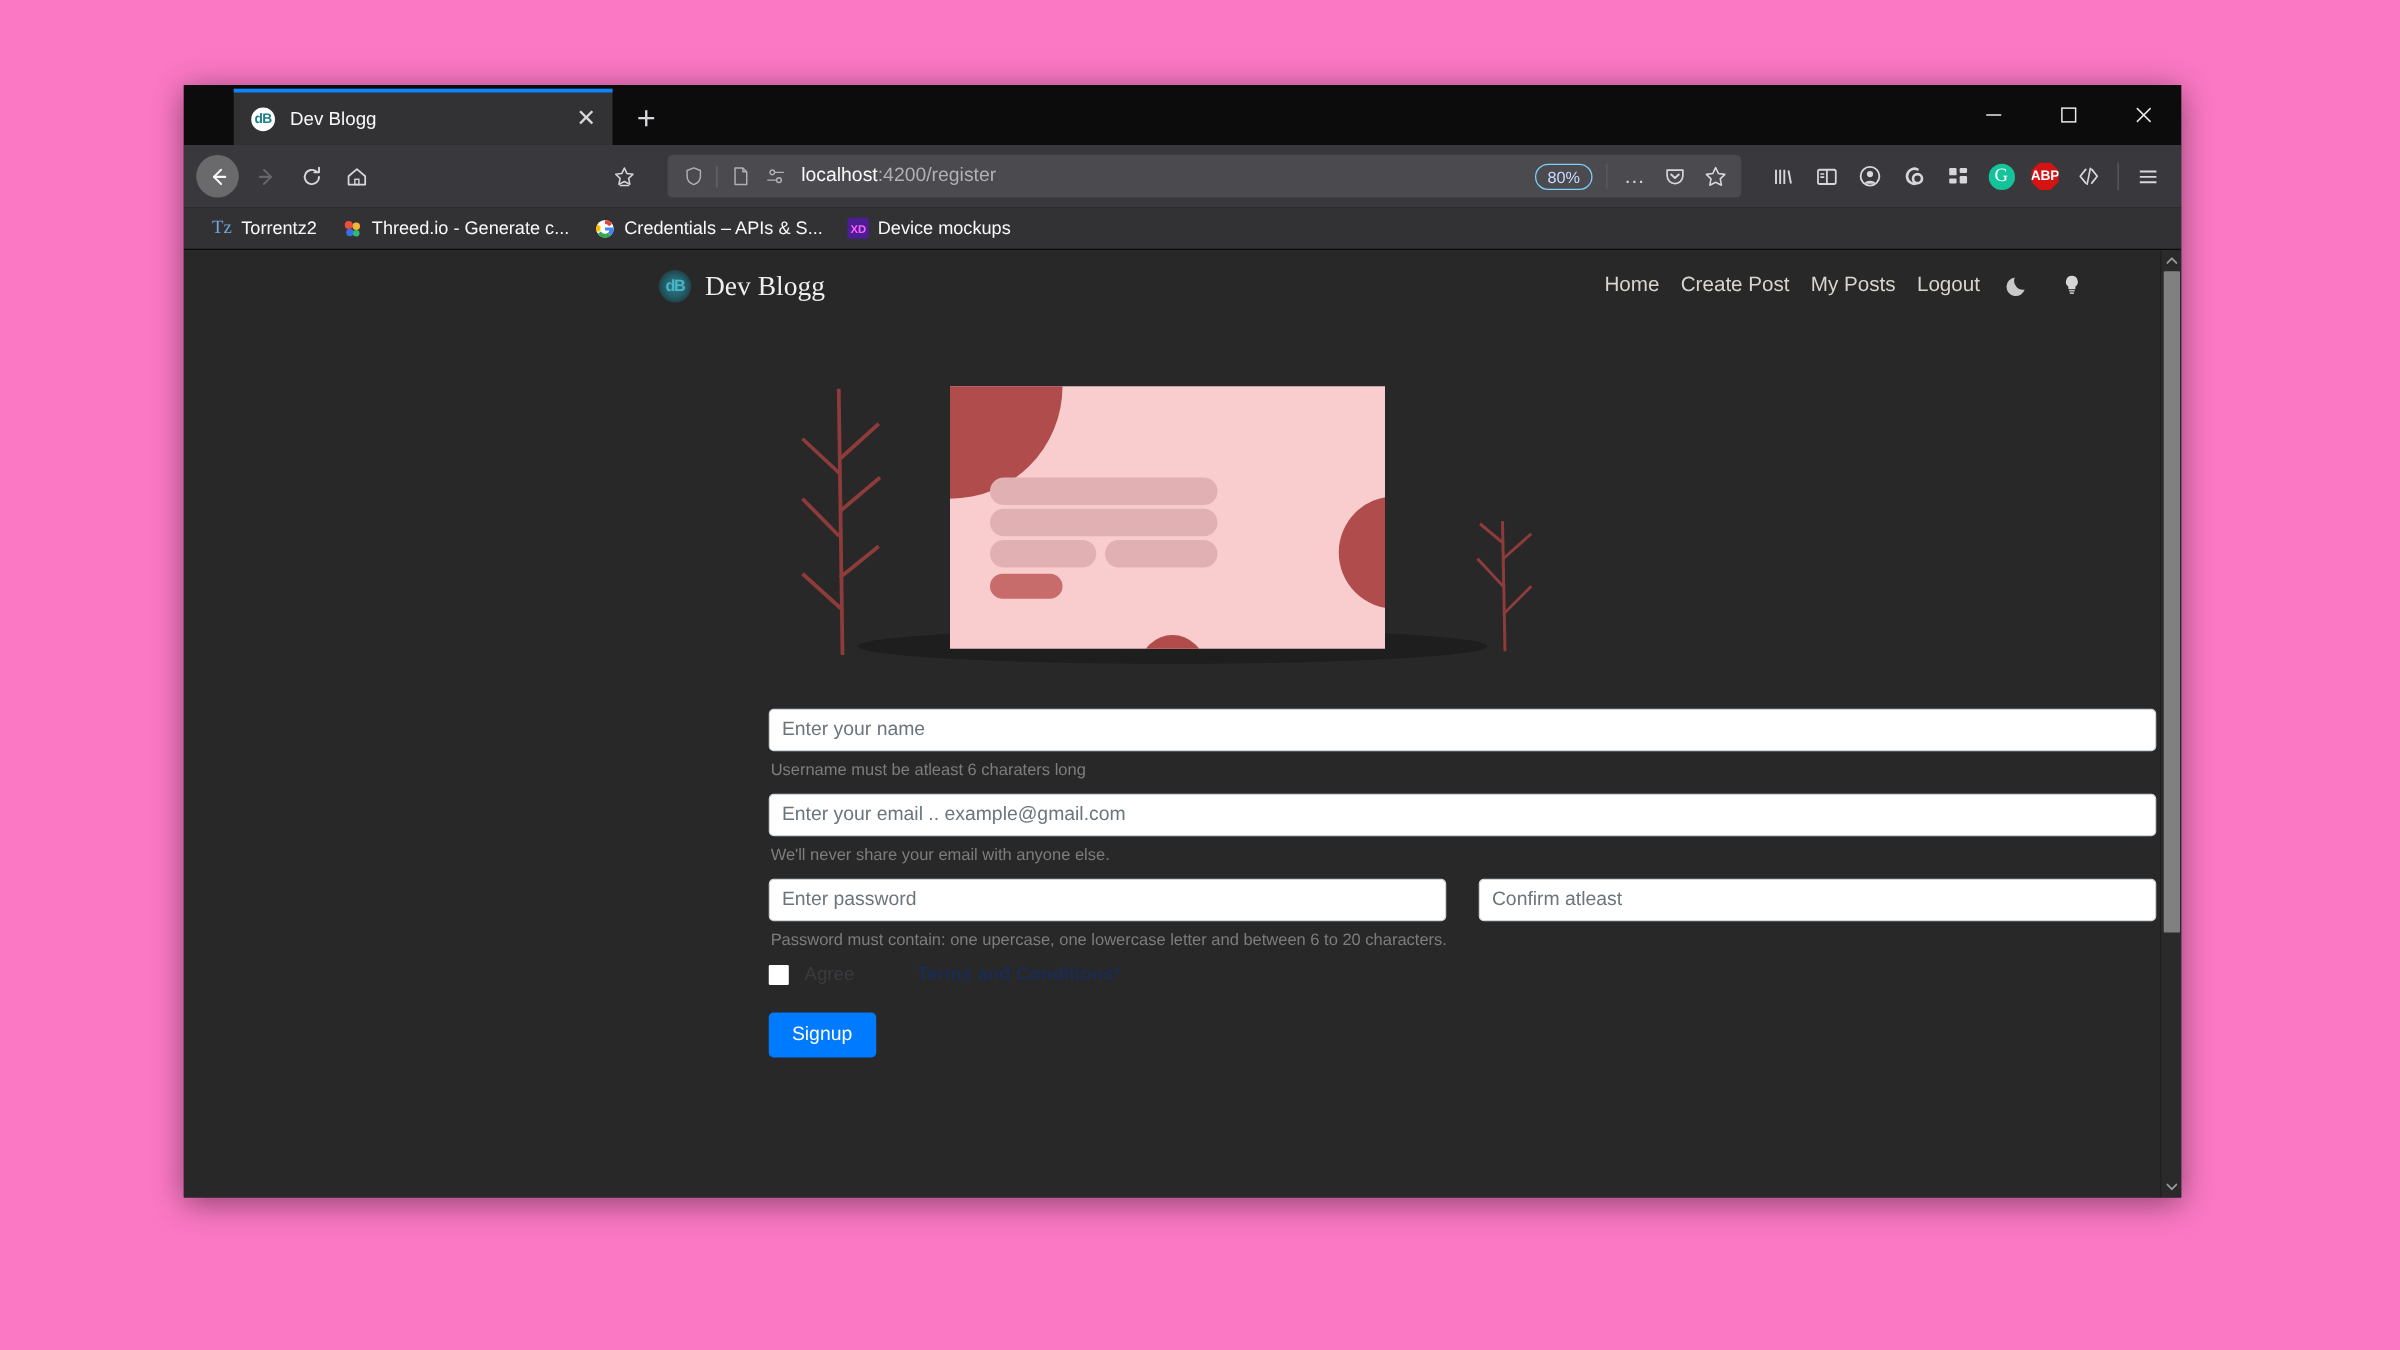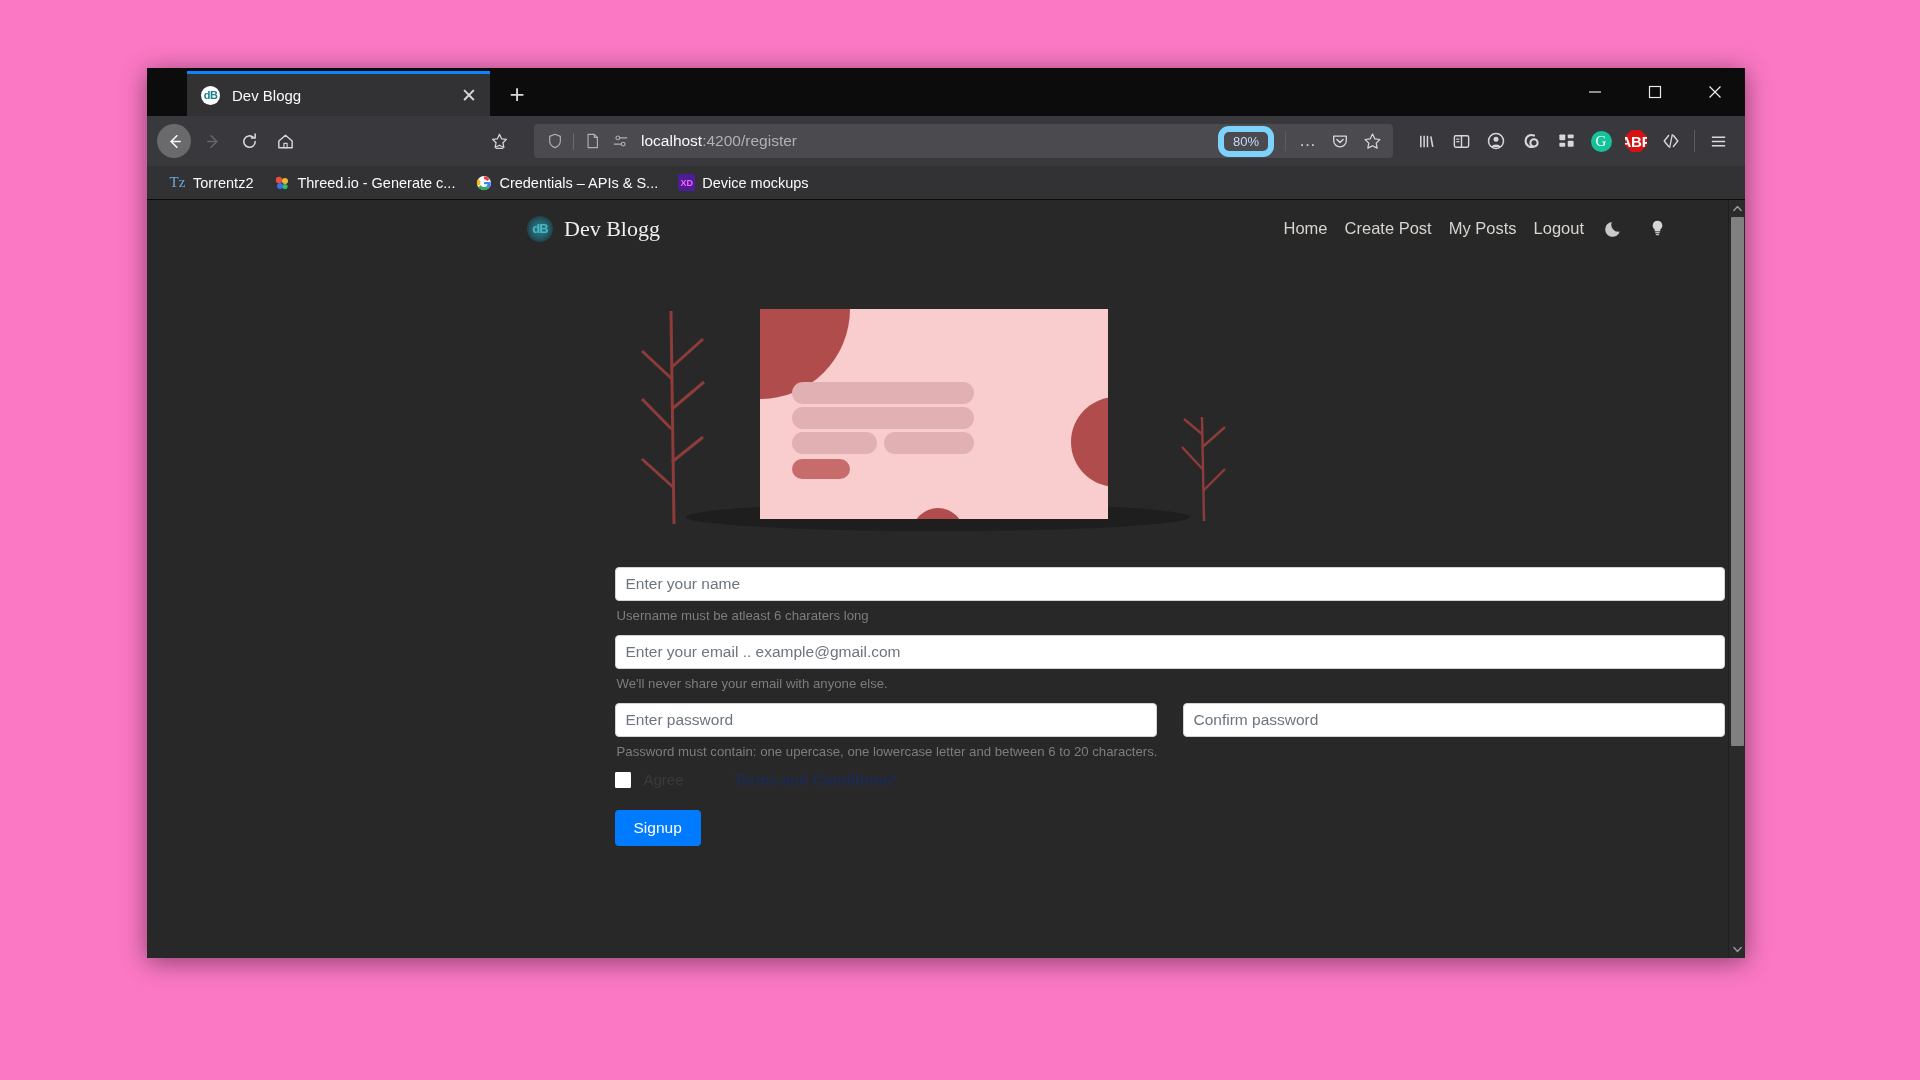--- a/index.html
+++ b/index.html
@@ -111,21 +111,21 @@
     flex: 0 0 1px;
   }
   .url-text {
     flex: 1; color: #b1b1b3; font-size: 15.5px;
     white-space: nowrap; overflow: hidden;
     margin-left: 6px;
     font-family: "Liberation Sans", sans-serif;
   }
   .url-text b { color: #f9f9fa; font-weight: normal; }
   .zoom-badge {
-    border: 6px solid #7dd3fc; border-radius: 11px;
+    border: 1px solid #7dd3fc; border-radius: 11px;
     color: #c8d9ff; font-size: 13px;
     padding: 2px 9px; margin-right: 4px;
     flex: 0 0 auto; cursor: pointer;
   }
   .vsep { width: 1px; height: 20px; background: #5c5c61; margin: 0 5px; flex:0 0 1px;}
   .url-btn {
     width: 30px; height: 28px;
     display: flex; align-items: center; justify-content: center;
     color: #d7d7db; cursor: pointer; flex: 0 0 30px;
   }
@@ -138,21 +138,21 @@
     color: #d7d7db; cursor: pointer;
   }
   .ext-g {
     width: 21px; height: 21px; border-radius: 50%;
     background: #15c39a; color: #fff;
     display:flex; align-items:center; justify-content:center;
     font-size: 15px; font-family: "Liberation Serif", serif;
   }
   .ext-abp {
     width: 22px; height: 22px; background: #d61313; color: #fff;
-    font-size: 15px; font-weight: bold; letter-spacing: -.2px;
+    font-size: 11px; font-weight: bold; letter-spacing: -.2px;
     display: flex; align-items: center; justify-content: center;
     clip-path: polygon(30% 0,70% 0,100% 30%,100% 70%,70% 100%,30% 100%,0 70%,0 30%);
   }
 
   
   .bookmarks {
     height: 34px; background: #323234;
     display: flex; align-items: center;
     padding-left: 14px; gap: 4px; flex: 0 0 34px;
     border-bottom: 1px solid #0c0c0d;
@@ -549,21 +549,21 @@
             <div class="field">
               <span>Enter your email .. example@gmail.com</span>
             </div>
             <div class="helper">We'll never share your email with anyone else.</div>
 
             <div class="row">
               <div class="field half">
                 <span>Enter password</span>
               </div>
               <div class="field half">
-                <span>Confirm password</span>
+                <span>Confirm atleast</span>
               </div>
             </div>
             <div class="helper">Password must contain: one upercase, one lowercase letter and between 6 to 20 characters.</div>
 
             <div class="check-row">
               <div class="checkbox"></div>
               <div class="agree-text"><span>Agree </span><span class="tc">Terms and Conditions*</span></div>
             </div>
 
             <button class="btn-signup">Signup</button>

